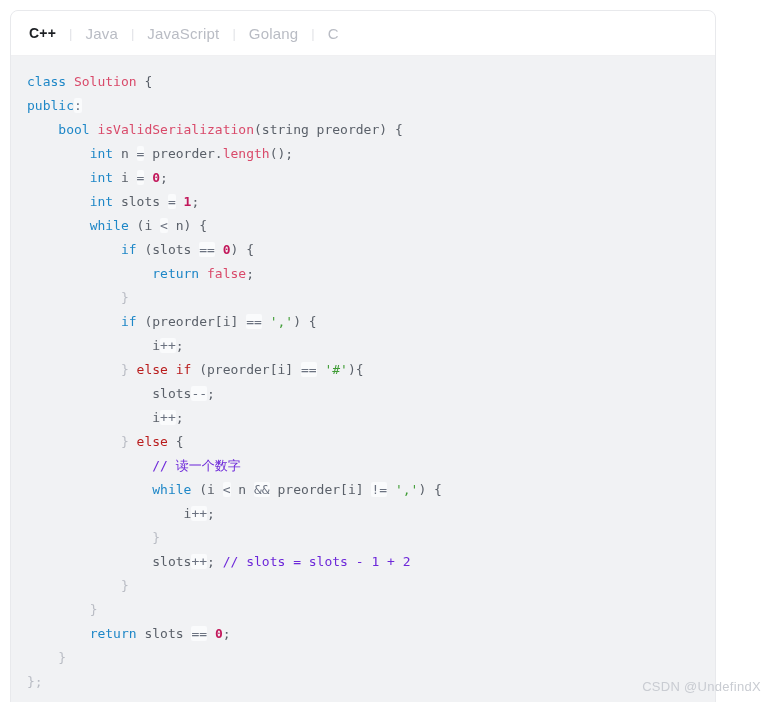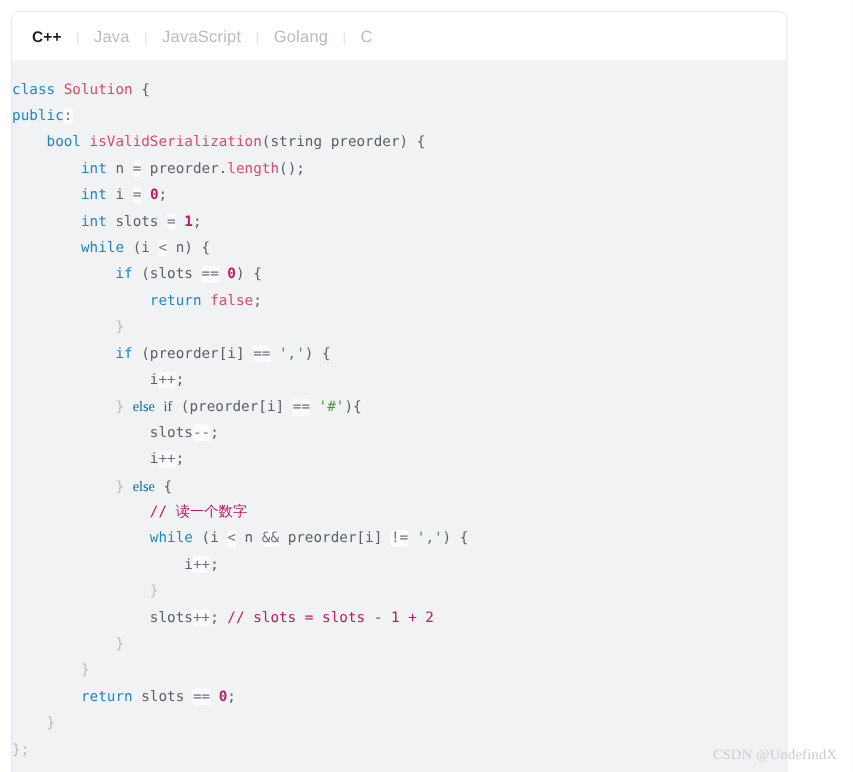--- a/index.html
+++ b/index.html
@@ -59,50 +59,50 @@
   }
 
   
   #code-body {
     background: #f1f2f4;
     padding: 14px 0 22px 0;
     box-sizing: border-box;
   }
   pre#code-pre {
     margin: 0;
-    padding: 0 0;
+    padding: 0 16px;
     font-family: "DejaVu Sans Mono", "Liberation Mono", monospace;
     font-size: 13px;
     line-height: 24px;
     white-space: pre;
     color: #5a6069;
     tab-size: 4;
   }
   .ln { display: block; height: 24px; }
 
   
   .kw   { color: #1e87c7; }            
-  .kw2  { color: #0369a1; font-family: Liberation Serif, serif; }            
+  .kw2  { color: #b91c1c; }            
   .typ  { color: #d94a6a; }            
   .num  { color: #c2185b; font-weight: bold; }
   .str  { color: #3f9c35; }
-  .cmt  { color: #be185d; }
+  .cmt  { color: #6d28d9; }
   .op   { background: #fafbfc; color: #6b7280; border-radius: 2px; }
   .pl   { color: #5a6069; }            
   .pun  { color: #b9bcc4; }            
 
   
   #watermark {
     position: absolute;
     right: 14px;
     bottom: 8px;
     font-size: 13px;
     color: #c9ccd2;
     letter-spacing: .3px;
-    font-family: Liberation Serif, serif;
+    font-family: Liberation Sans, sans-serif;
     user-select: none;
   }
 </style>
 </head>
 <body>
 
 <div id="code-card">
 
   <div id="lang-tabs">
       <span class="lang-tab active">C++</span>

